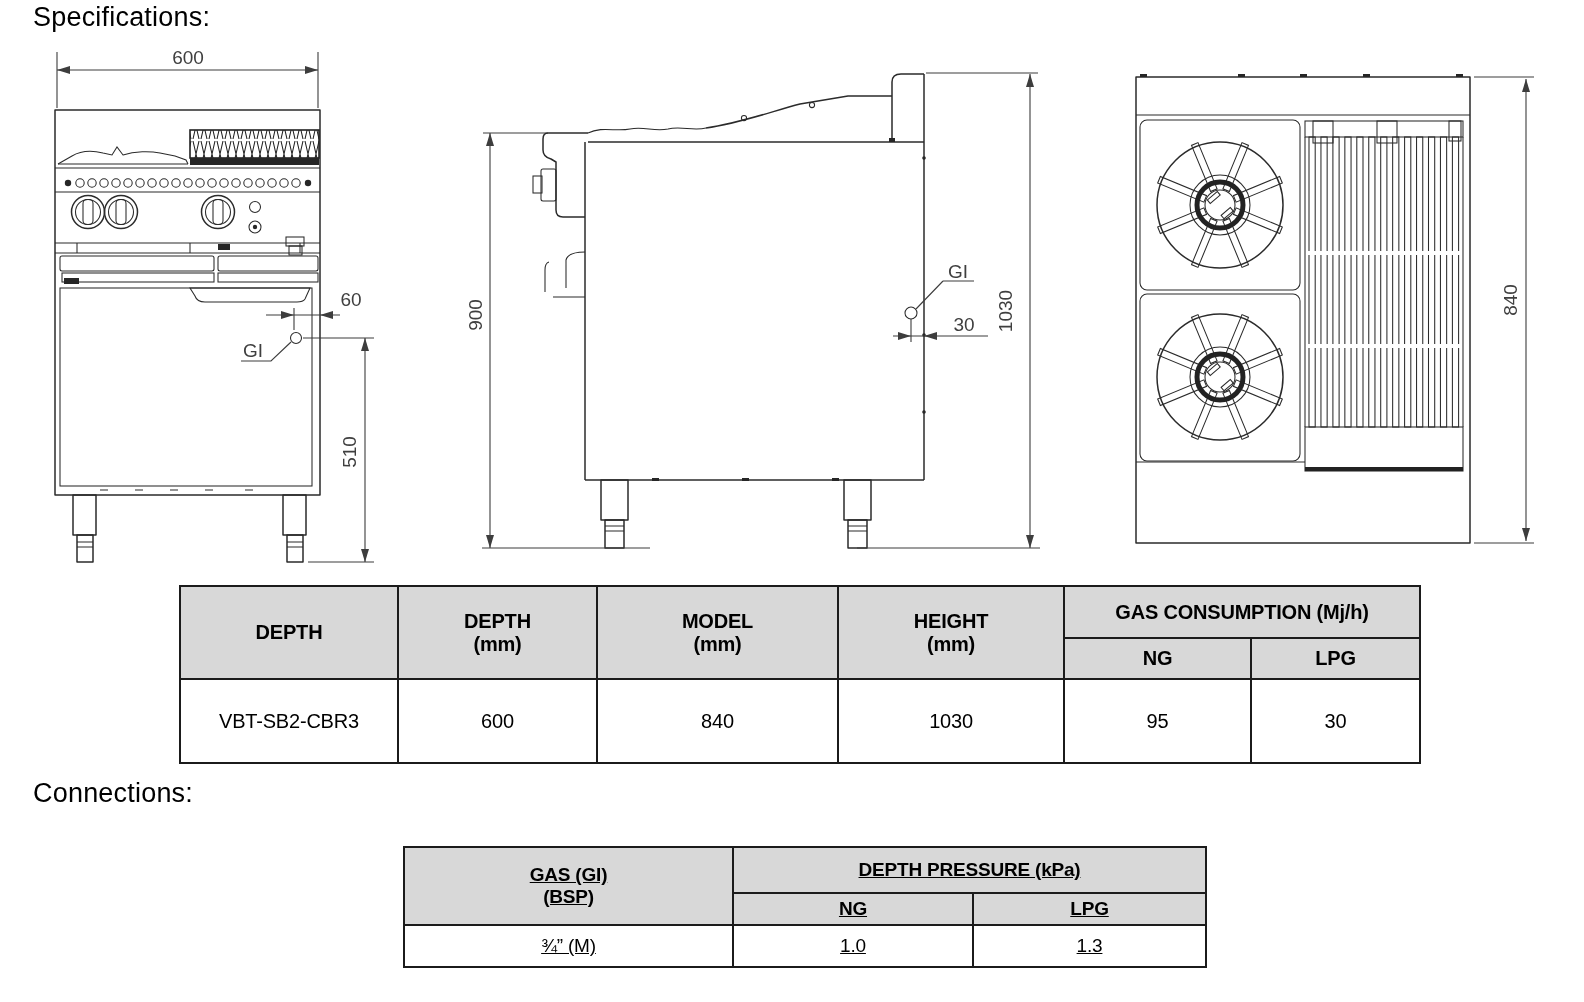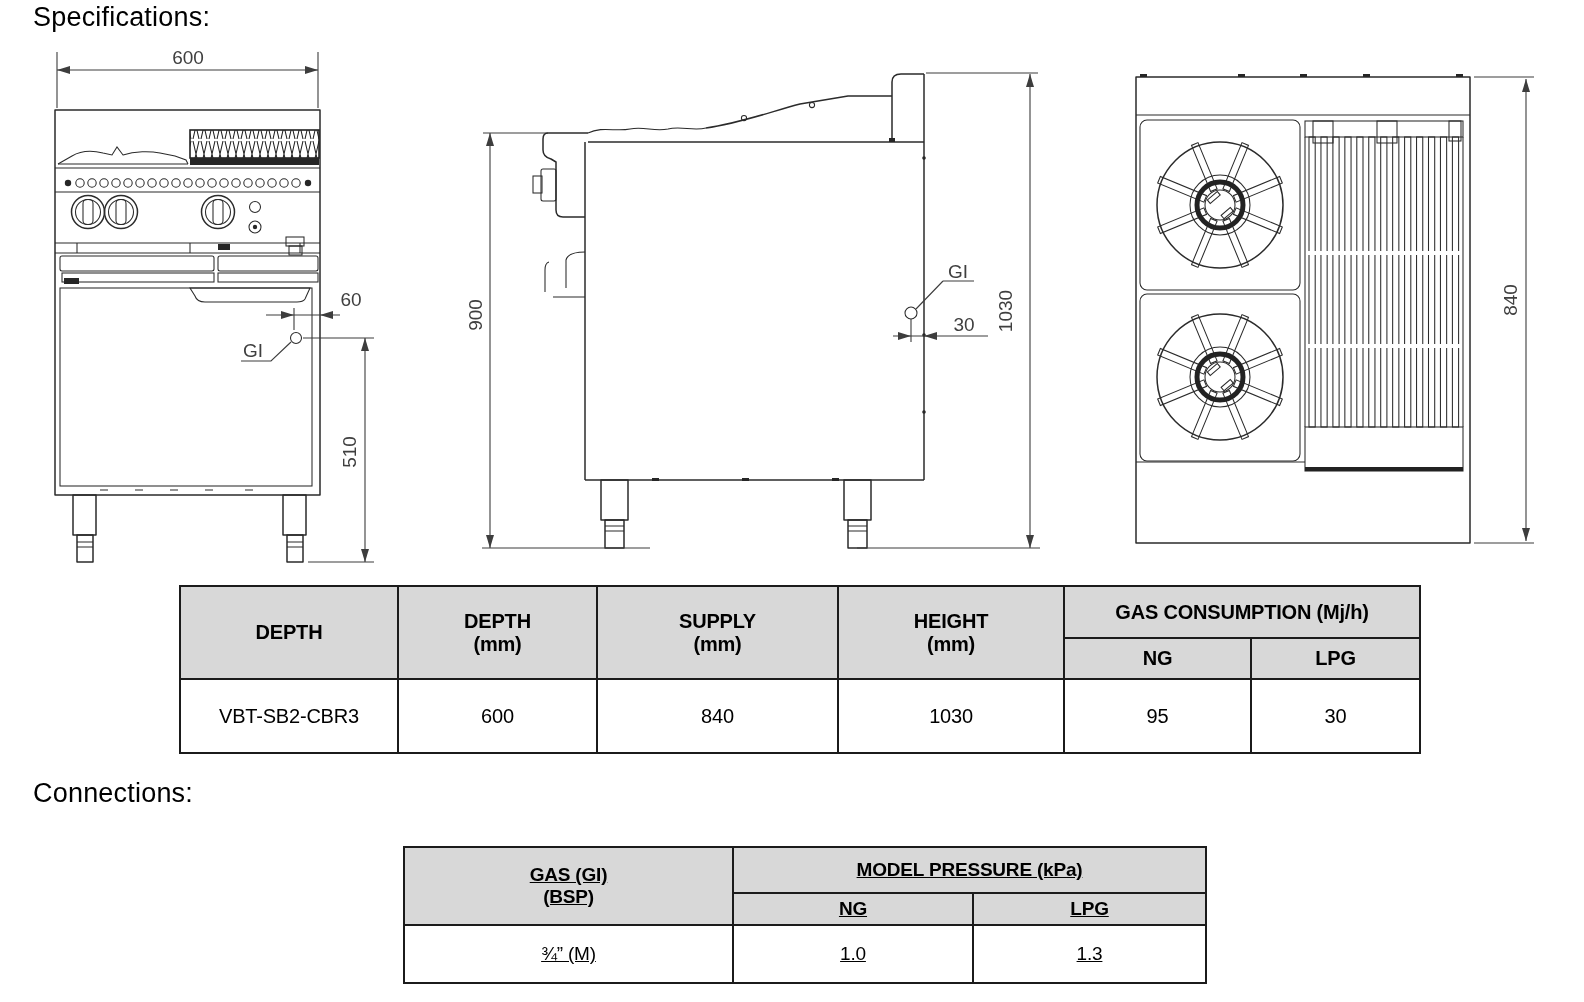--- a/index.html
+++ b/index.html
@@ -285,53 +285,53 @@
       <col style="width:199px">
       <col style="width:241px">
     <col style="width:226px">
       <col style="width:187px">
       <col style="width:169px">
   </colgroup>
   <tbody>
       <tr style="height:52px">
     <th rowspan="2">DEPTH</th>
     <th rowspan="2"><span>DEPTH</span><br><span>(mm)</span></th>
-    <th rowspan="2"><span>SUPPLY</span><br><span>(mm)</span></th>
+    <th rowspan="2"><span>MODEL</span><br><span>(mm)</span></th>
     <th rowspan="2"><span>HEIGHT</span><br><span>(mm)</span></th>
     <th colspan="2">GAS CONSUMPTION (Mj/h)</th>
   </tr>
   <tr style="height:41px">
     <th>NG</th>
     <th>LPG</th>
   </tr>
-  <tr style="height:74px">
+  <tr style="height:84px">
     <td>VBT-SB2-CBR3</td>
     <td>600</td>
     <td>840</td>
     <td>1030</td>
     <td>95</td>
     <td>30</td>
   </tr>
 </tbody>
   </table>
 
 <table id="conn-table">
   <colgroup>
     <col style="width:329px">
       <col style="width:240px">
       <col style="width:233px">
   </colgroup>
   <tbody>
       <tr style="height:46px">
     <th rowspan="2"><span>GAS (GI)</span><br><span>(BSP)</span></th>
-    <th colspan="2">MODEL PRESSURE (kPa)</th>
+    <th colspan="2">DEPTH PRESSURE (kPa)</th>
   </tr>
   <tr style="height:32px">
     <th>NG</th>
     <th>LPG</th>
   </tr>
-  <tr style="height:58px">
+  <tr style="height:42px">
     <td>¾” (M)</td>
     <td>1.0</td>
     <td>1.3</td>
   </tr>
 </tbody>
   </table>
 
 </body></html>

